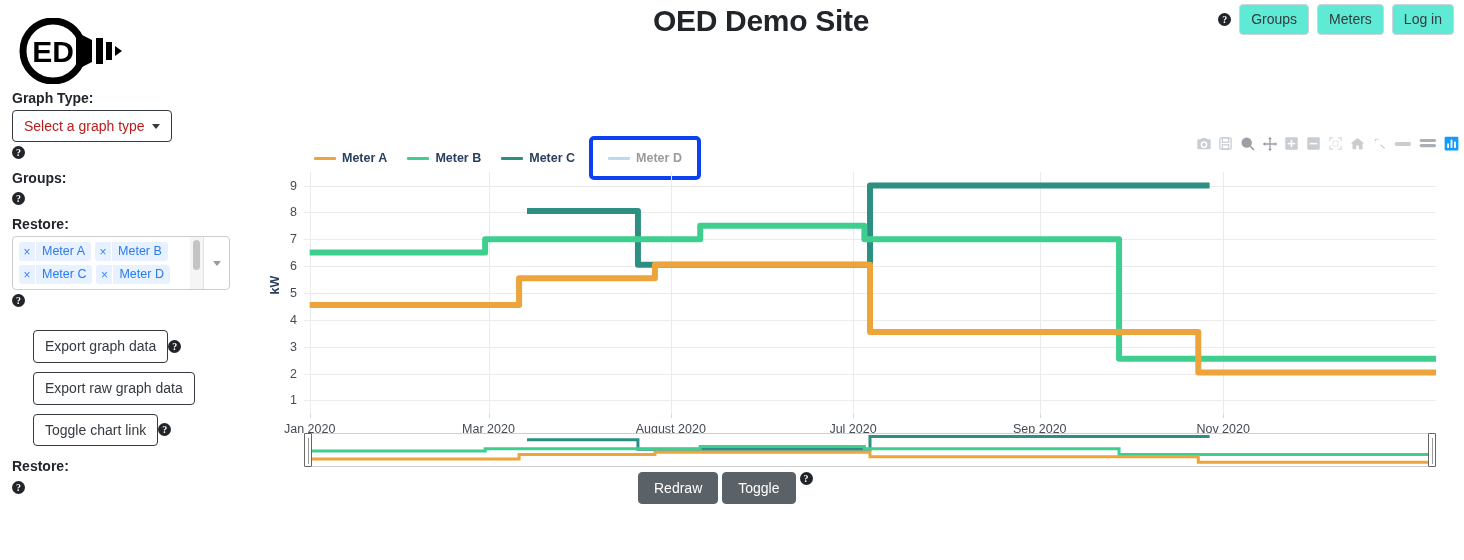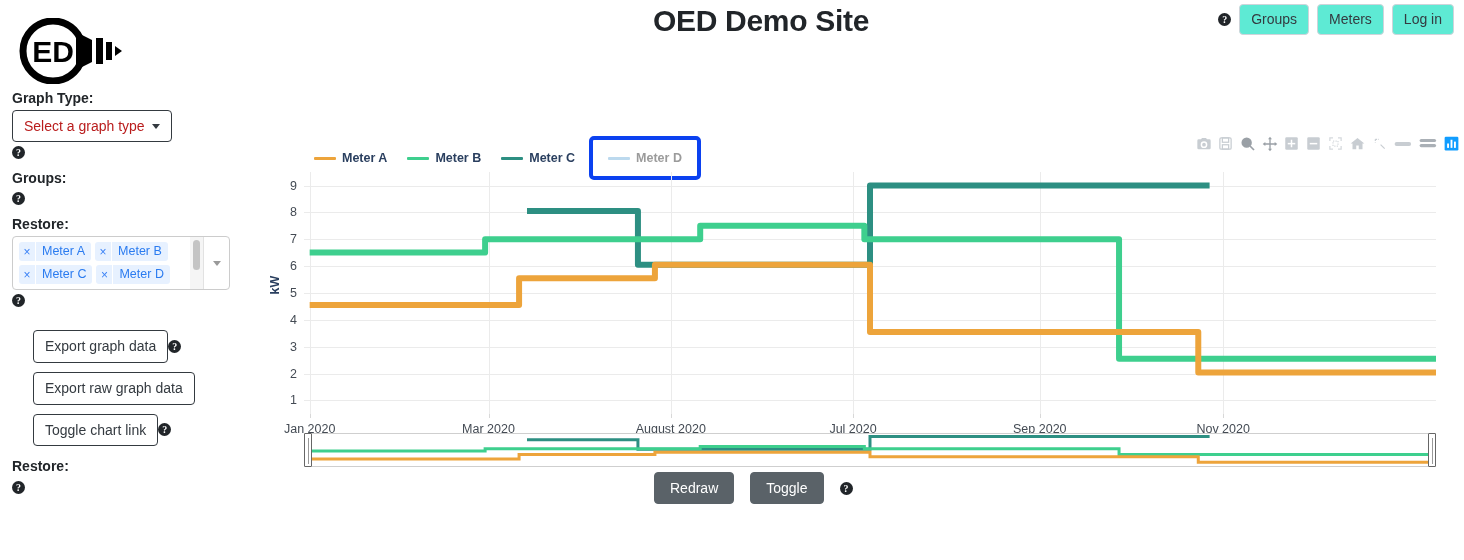--- a/index.html
+++ b/index.html
@@ -147,22 +147,22 @@
     position: absolute; left: 40px; top: 305px; width: 1132px; height: 34px;
     border-top: 1px solid #cfcfcf; border-bottom: 1px solid #cfcfcf; background: #fff;
   }
   .rs-handle {
     position: absolute; top: -1px; width: 8px; height: 34px;
     background: #fff; border: 1px solid #666; border-radius: 1px;
   }
   .rs-handle .bar { position: absolute; left: 3px; top: 4px; width: 1px; height: 26px; background: #999; }
 
   .bottom-btns {
-    position: absolute; left: 390px; top: 344px;
-    display: flex; align-items: center; gap: 16px;
+    position: absolute; left: 374px; top: 344px;
+    display: flex; align-items: flex-start; gap: 4px;
   }
   .dark-btn {
     background: #5a6268; border: 1px solid #5a6268; border-radius: 4px;
     color: #fff; font-size: 14px; padding: 7px 15px; cursor: pointer;
     font-family: "Liberation Sans", sans-serif;
   }
 </style>
 </head>
 <body>
 

